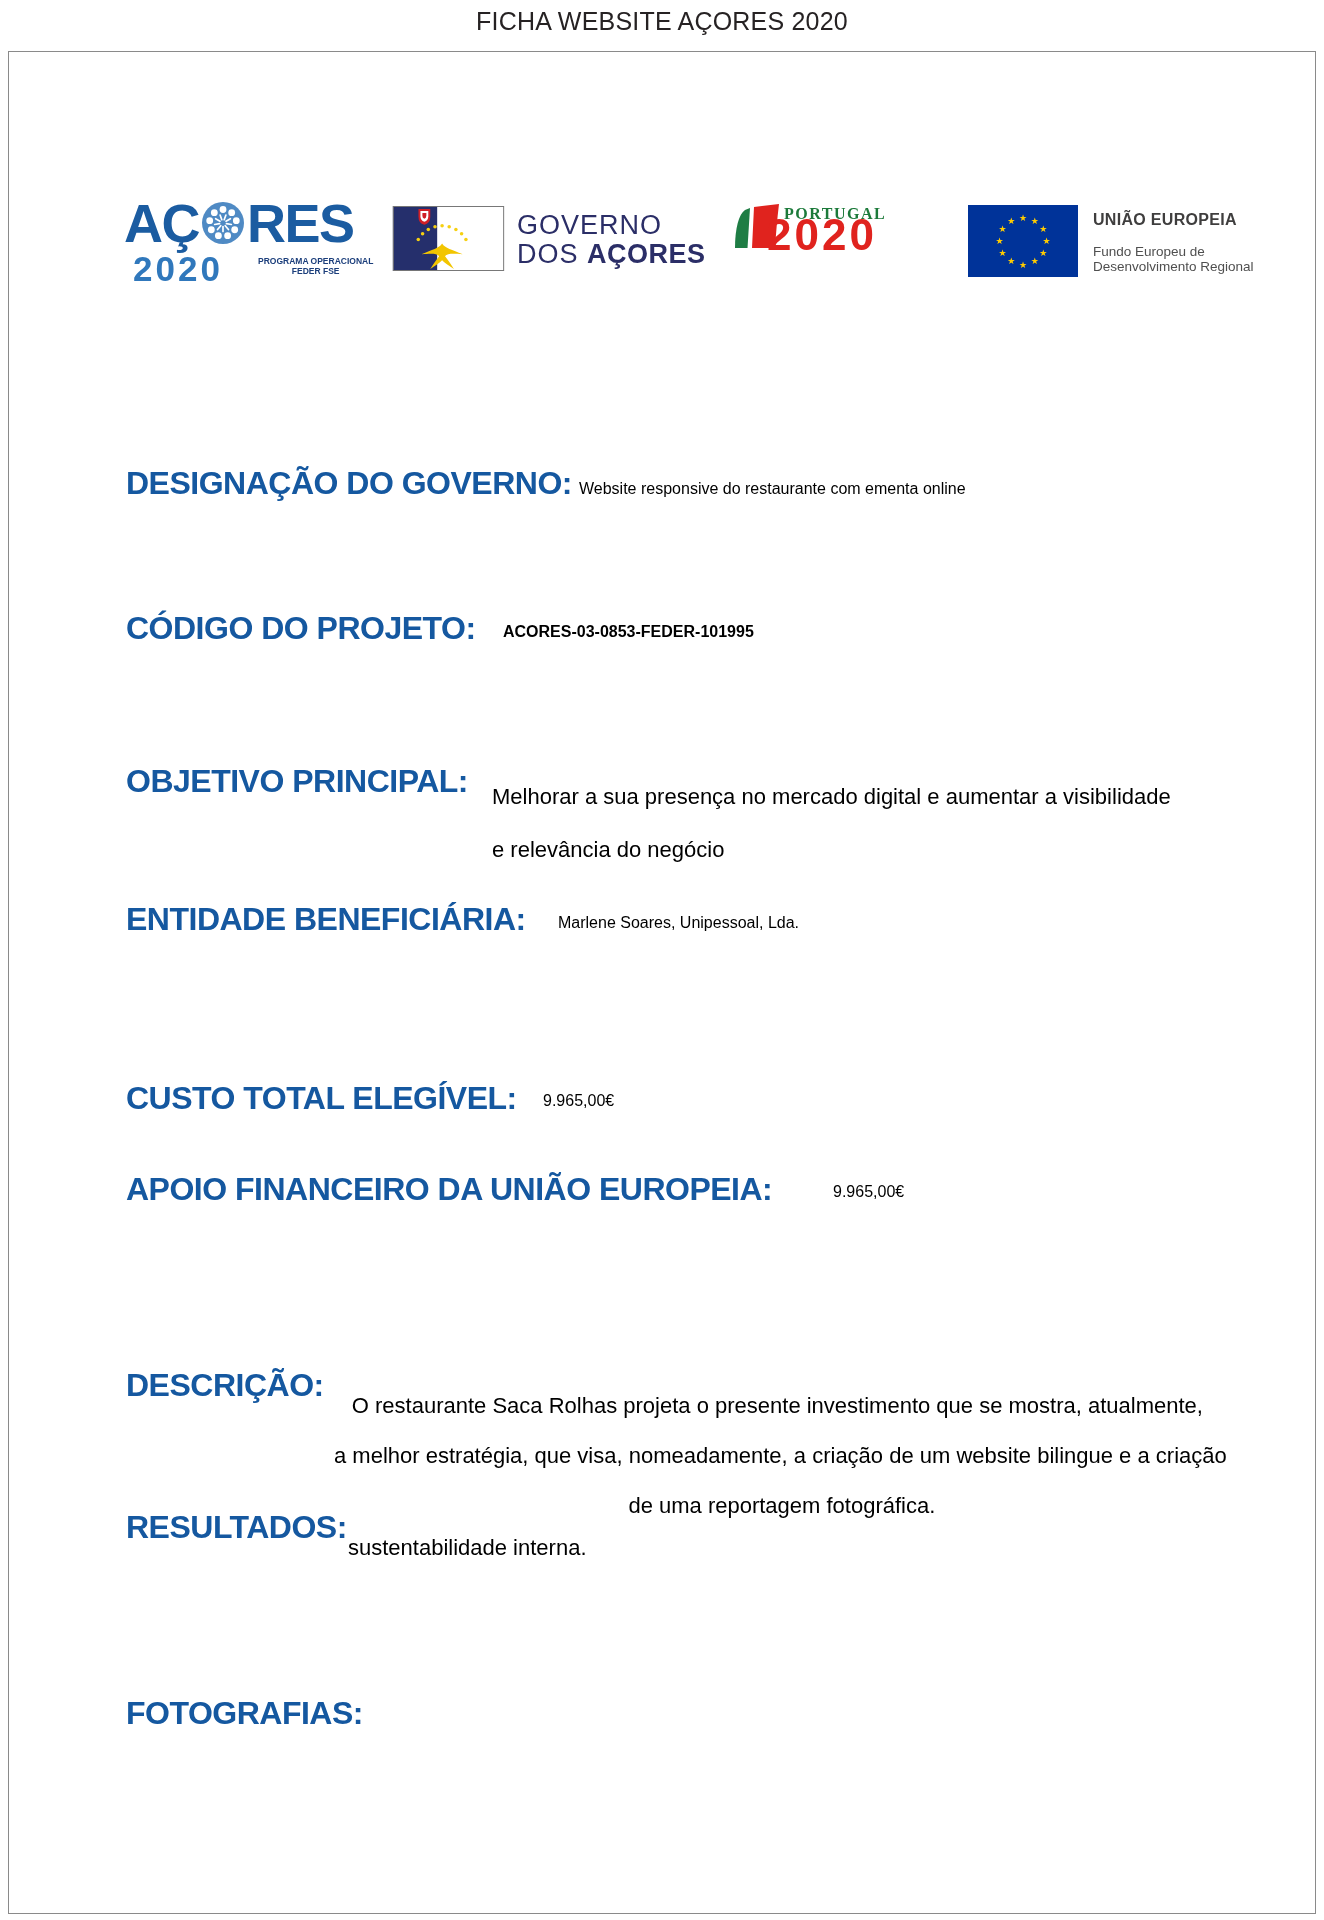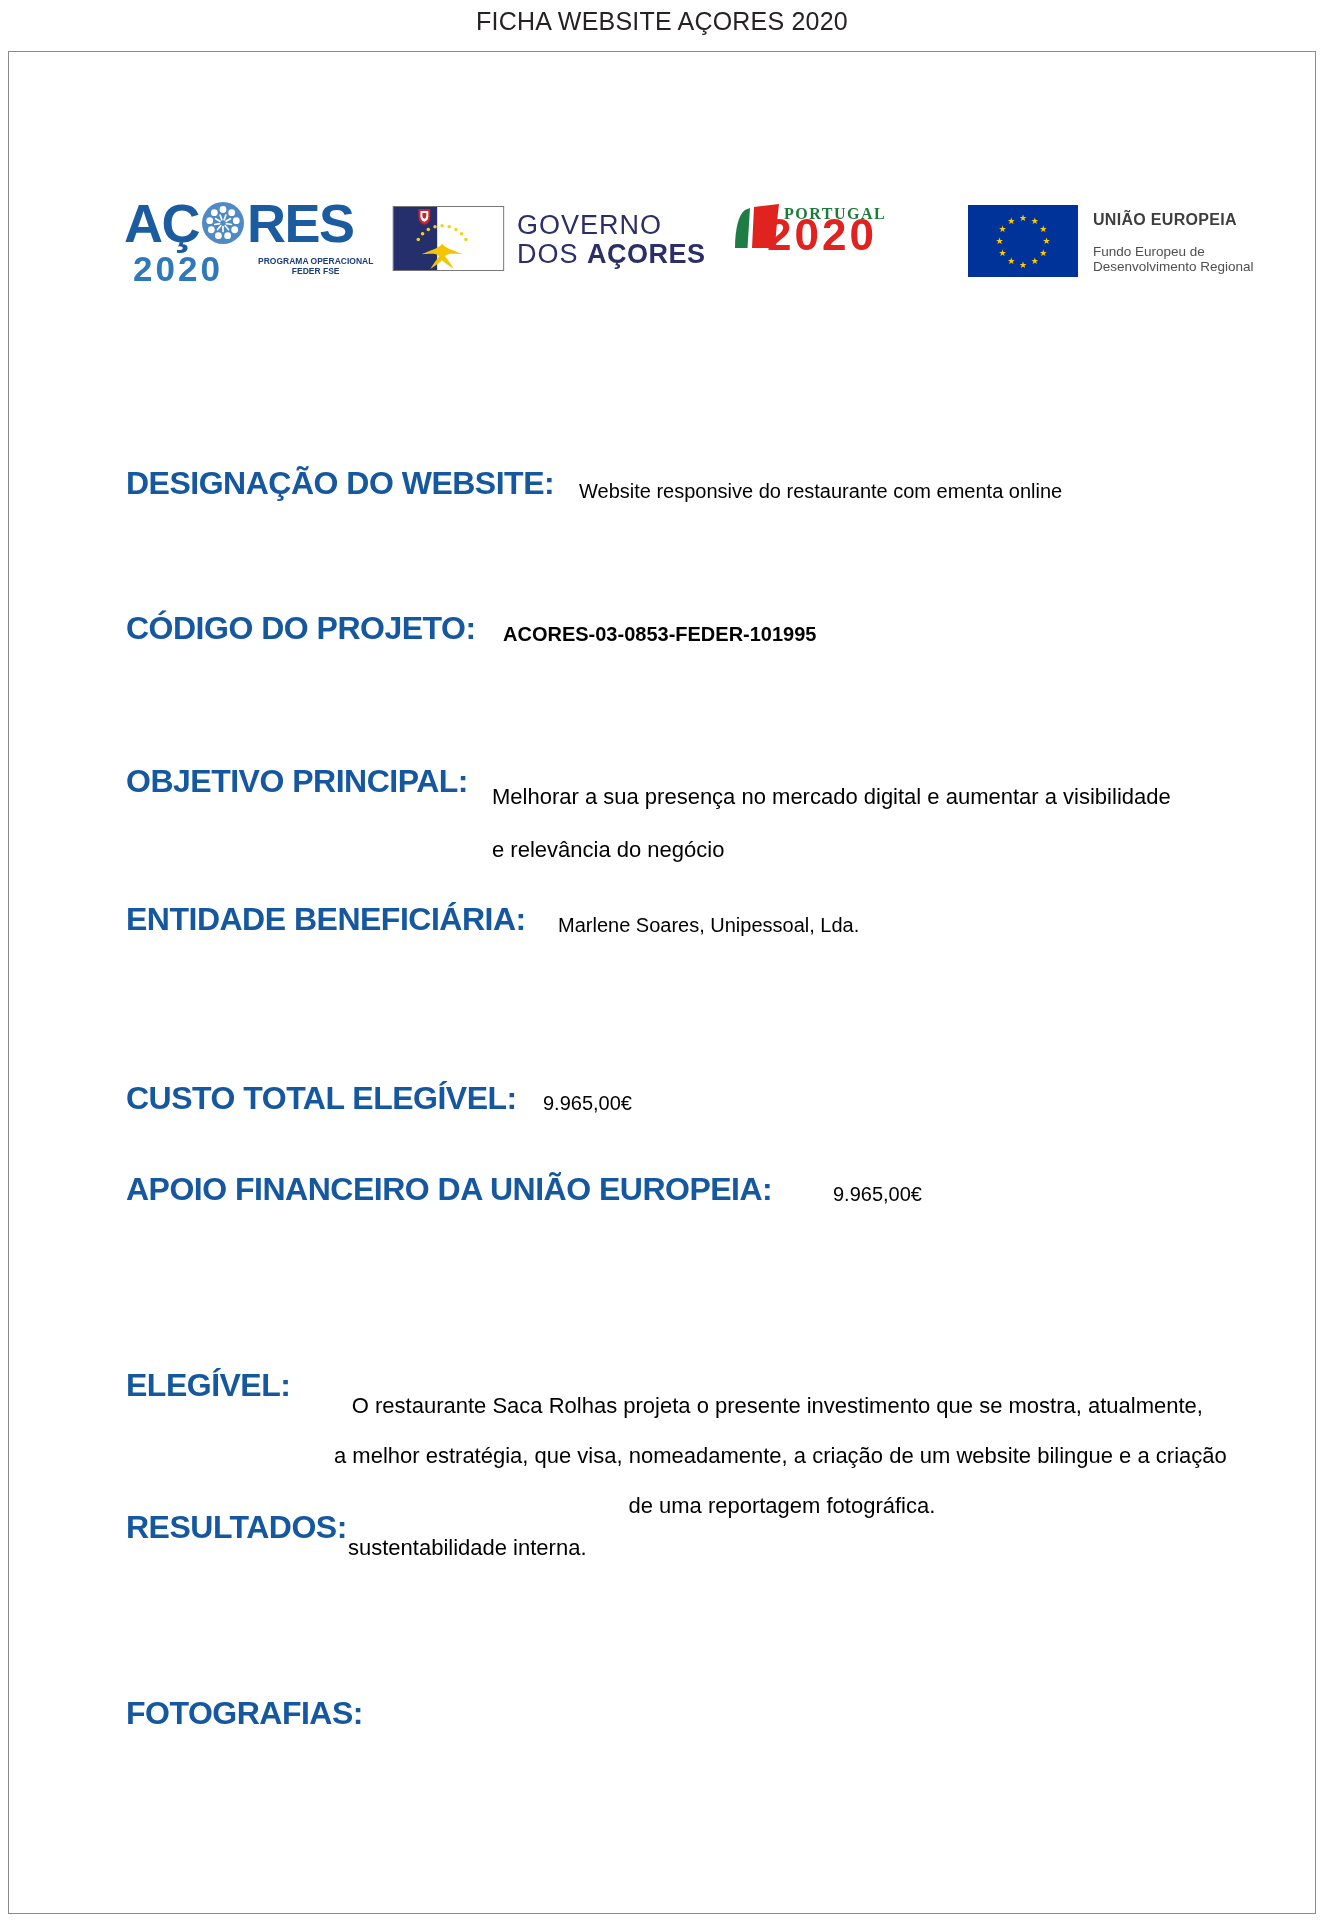--- a/index.html
+++ b/index.html
@@ -79,21 +79,21 @@
     font-size:13.5px;color:#4f4f4f;line-height:14.5px;white-space:nowrap;
   }
 
   
   .flabel{
     font-size:32px;font-weight:bold;
     color:#1558a0;letter-spacing:-0.5px;
     line-height:1.1;white-space:nowrap;
   }
   .fvalue{
-    font-size:20px;color:#000;line-height:1.2;white-space:nowrap;
+    font-size:16px;color:#000;line-height:1.2;white-space:nowrap;
   }
   .para{font-size:22px;color:#000;white-space:nowrap;}
   .para div{line-height:30px;margin-top:20px;}
   .para-desc div:nth-child(2){margin-left:6px;}
   .para-desc div:nth-child(3){margin-left:9px;}
   .para-res div{line-height:29px;}
   .para-res div:nth-child(2){margin-left:11px;}
   .para-res div:nth-child(3){margin-left:21px;}
 
   .l-designacao{left:126px;top:466px;}
@@ -211,42 +211,42 @@
     <text x="34.65" y="27.25">★</text>
       <text x="43.25" y="18.65">★</text>
   </g>
 </svg>
 <div class="abs eu-title">UNIÃO EUROPEIA</div>
 <div class="abs eu-fund">
   <div>Fundo Europeu de</div>
   <div>Desenvolvimento Regional</div>
 </div>
 
-<div class="abs flabel l-designacao">DESIGNAÇÃO DO WEBSITE:</div>
+<div class="abs flabel l-designacao">DESIGNAÇÃO DO GOVERNO:</div>
 <div class="abs fvalue v-designacao">Website responsive do restaurante com ementa online</div>
 
 <div class="abs flabel l-codigo">CÓDIGO DO PROJETO:</div>
 <div class="abs fvalue v-codigo">ACORES-03-0853-FEDER-101995</div>
 
 <div class="abs flabel l-objetivo">OBJETIVO PRINCIPAL:</div>
 <div class="abs para v-objetivo">
   <div>Melhorar a sua presença no mercado digital e aumentar a visibilidade</div>
   <div>e relevância do negócio</div>
 </div>
 
 <div class="abs flabel l-entidade">ENTIDADE BENEFICIÁRIA:</div>
 <div class="abs fvalue v-entidade">Marlene Soares, Unipessoal, Lda.</div>
 
 <div class="abs flabel l-custo">CUSTO TOTAL ELEGÍVEL:</div>
 <div class="abs fvalue v-custo">9.965,00€</div>
 
 <div class="abs flabel l-apoio">APOIO FINANCEIRO DA UNIÃO EUROPEIA:</div>
 <div class="abs fvalue v-apoio">9.965,00€</div>
 
-<div class="abs flabel l-descricao">ELEGÍVEL:</div>
+<div class="abs flabel l-descricao">DESCRIÇÃO:</div>
 <div class="abs para para-desc v-descricao">
   <div>O restaurante Saca Rolhas projeta o presente investimento que se mostra, atualmente,</div>
   <div>a melhor estratégia, que visa, nomeadamente, a criação de um website bilingue e a criação</div>
   <div>de uma reportagem fotográfica.</div>
 </div>
 
 <div class="abs flabel l-resultados">RESULTADOS:</div>
 <div class="abs para para-res v-resultados">
   <div>sustentabilidade interna.</div>
 </div>

